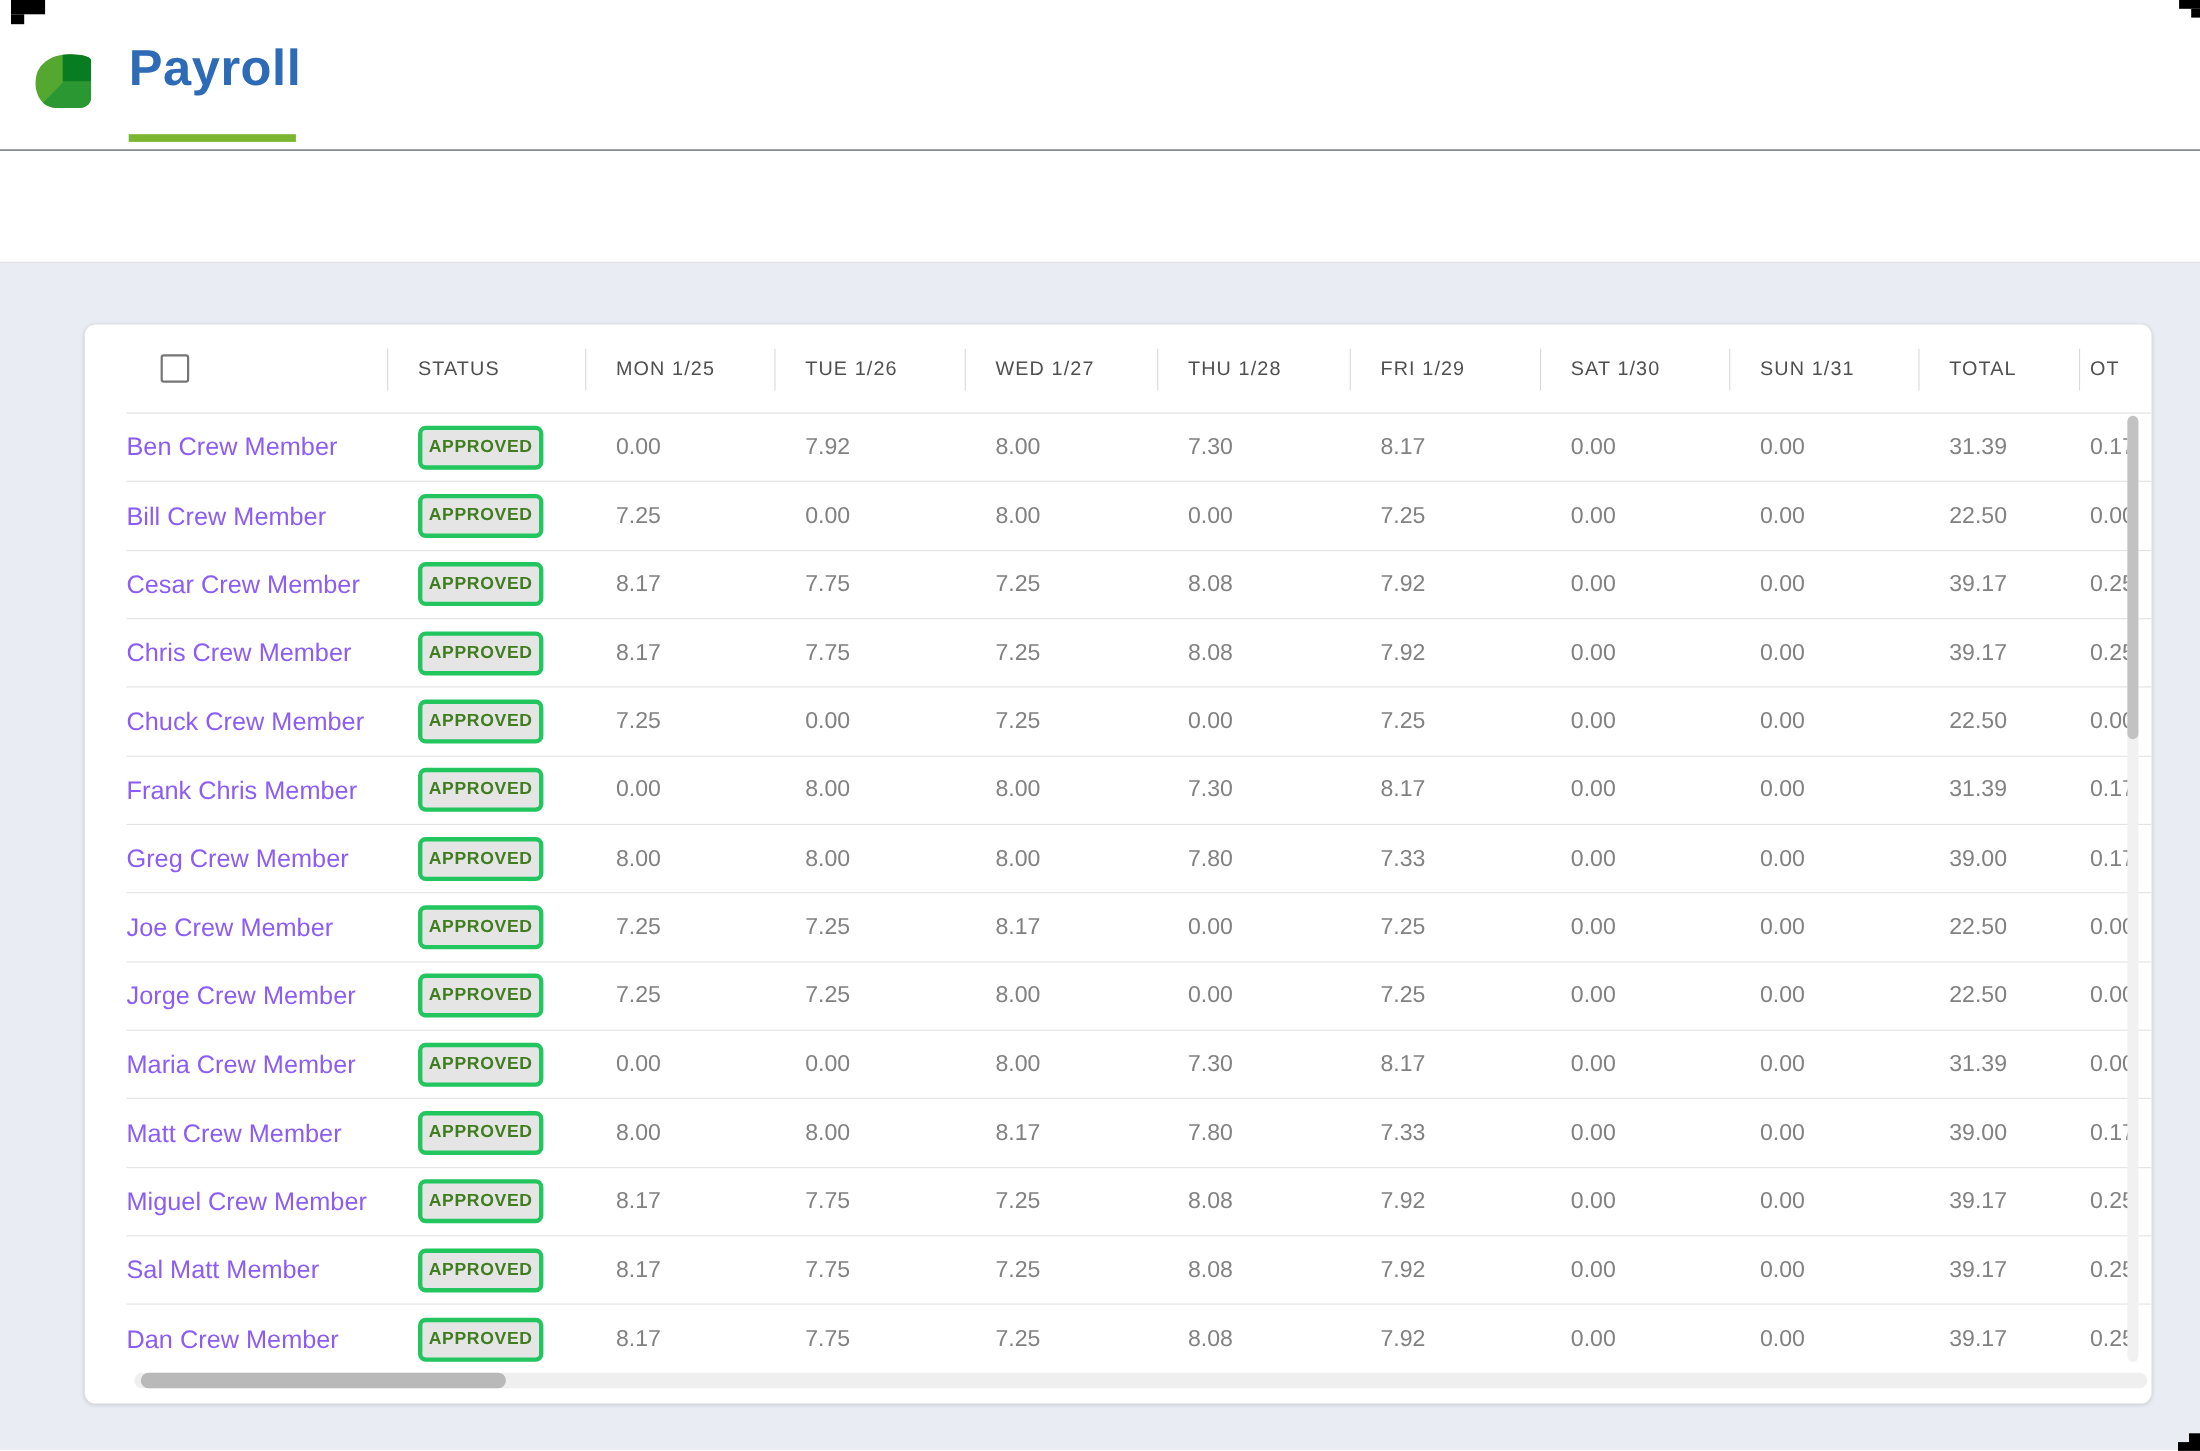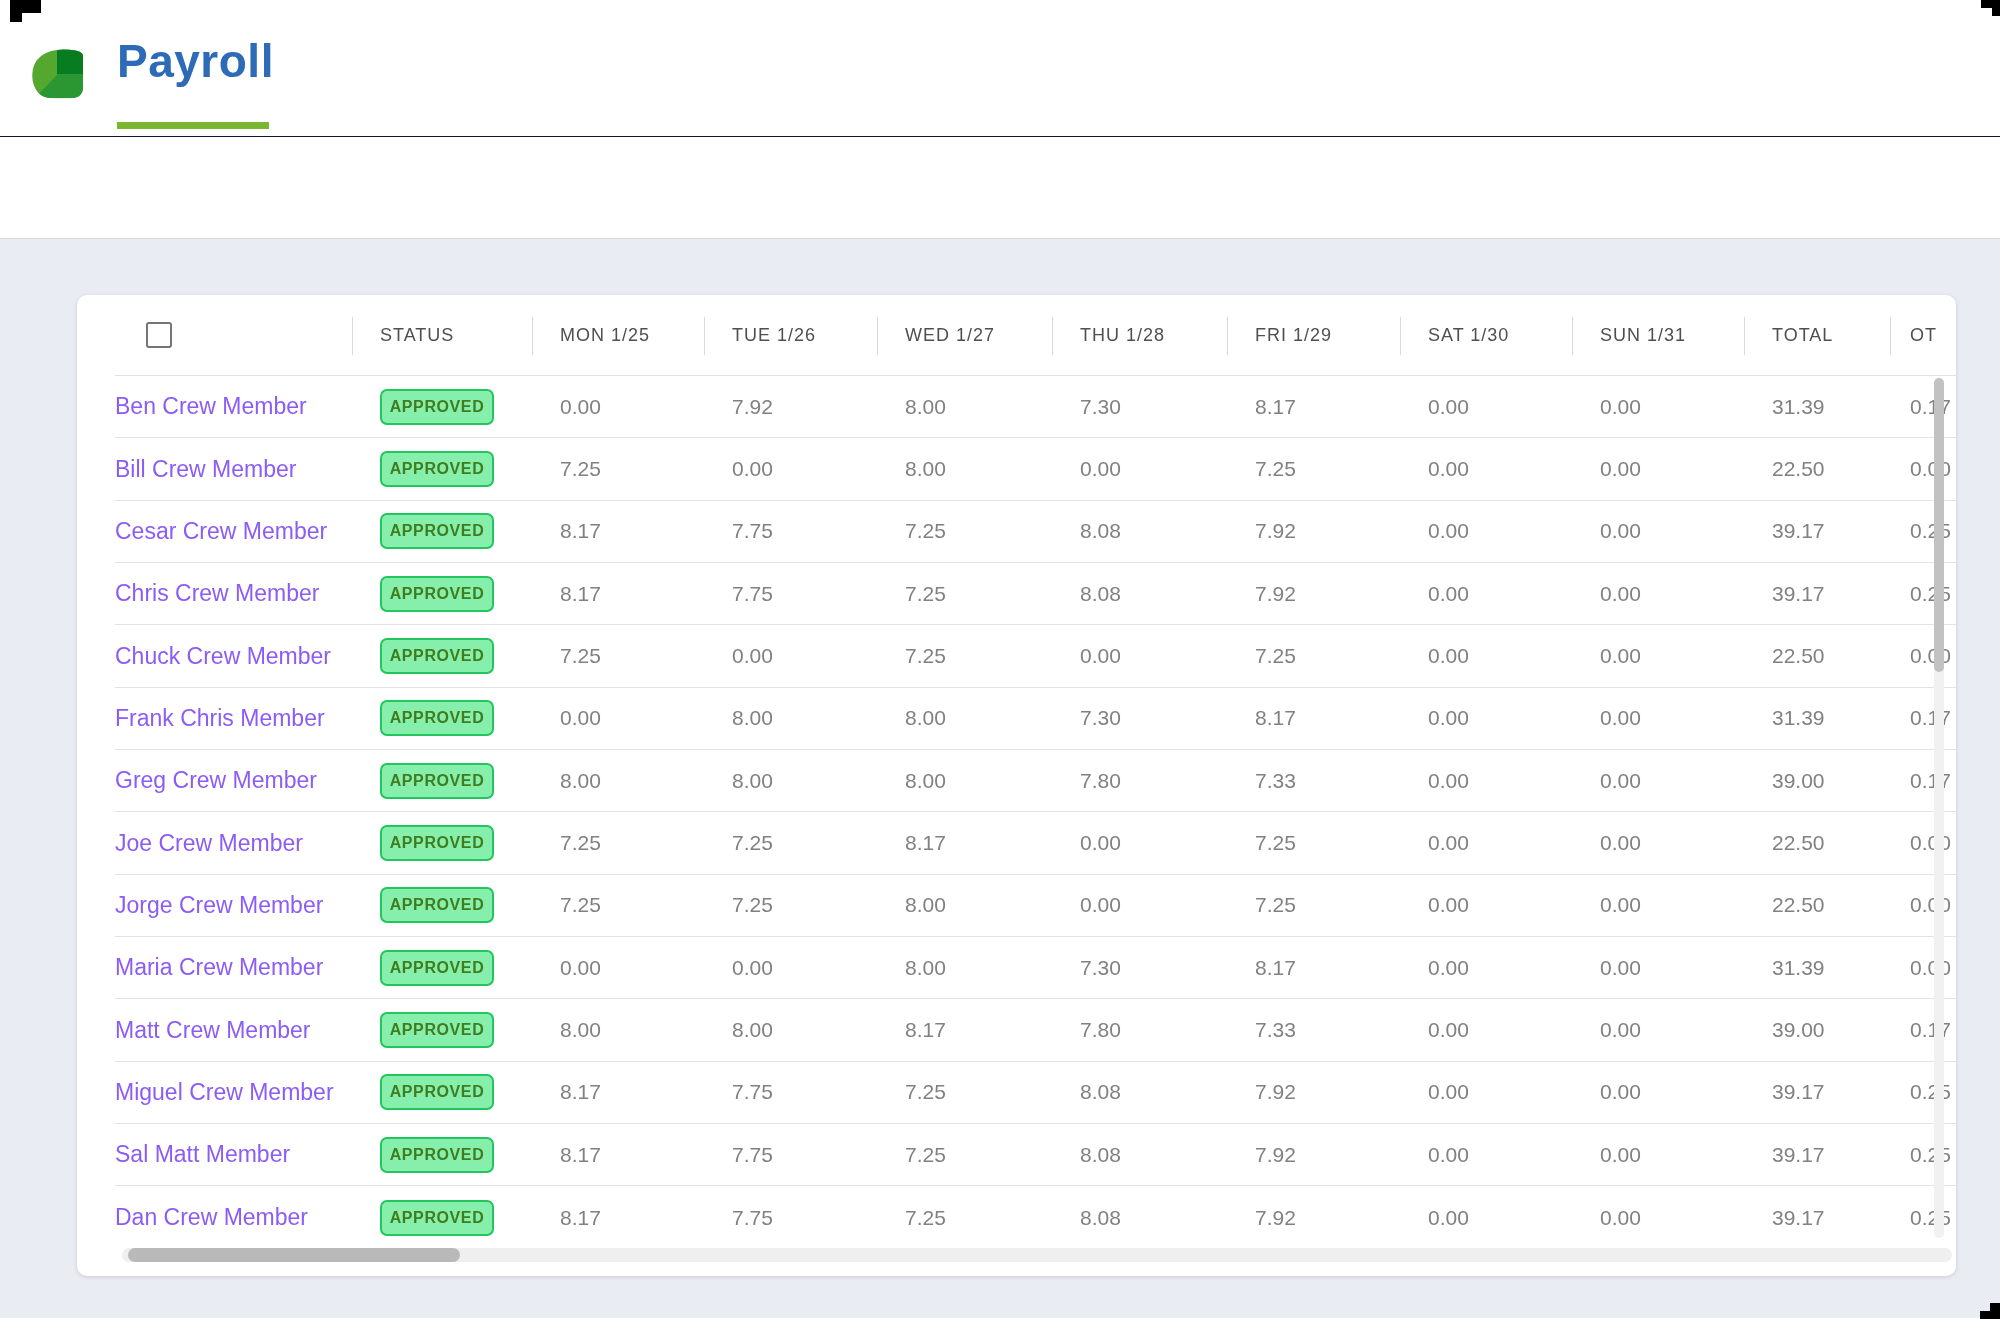--- a/index.html
+++ b/index.html
@@ -47,24 +47,24 @@
   .th.sep::before { content:""; position:absolute; left:0; top:22px; width:1px;
     height:38px; background:#d9d9d9; }
   .checkbox { display:inline-block; width:26px; height:26px; margin-left:3px;
     border:2px solid #757575; border-radius:3px; background:#fff; cursor:pointer; }
 
   .tbody { width:1841px; }
   .tbody .tr { height:62.35px; border-bottom:1px solid #e3e3e3; cursor:pointer; }
   .tbody .tr:last-child { border-bottom:none; }
   .td { padding-left:28px; font-size:21px; color:#818181; }
   .td.c0 { padding-left:0; font-size:23px; color:#8b5cf6; }
-  .td.c10, .th.c10 { padding-left:20px; }
+  .td.c10, .th.c10 { padding-left:10px; }
 
   .badge { display:inline-flex; justify-content:center; align-items:center;
-    width:114px; padding:7px 0; background:#86efac; border:2px solid #22c55e;
+    width:114px; padding:7px 0; background:#e5e5e5; border:4px solid #22c55e;
     border-radius:7px; color:#3f7d1e; font-size:16px; font-weight:bold;
     letter-spacing:0.6px; }
 
   
   .vscroll { position:absolute; right:12px; top:83px; width:10px; height:860px;
     background:#f1f1f1; border-radius:5px; }
   .vthumb { position:absolute; top:0; left:0; width:10px; height:294px;
     background:#c2c2c2; border-radius:5px; cursor:pointer; }
   .hscroll { position:absolute; left:45px; top:953px; width:1830px; height:14px;
     background:#efefef; border-radius:7px; }

